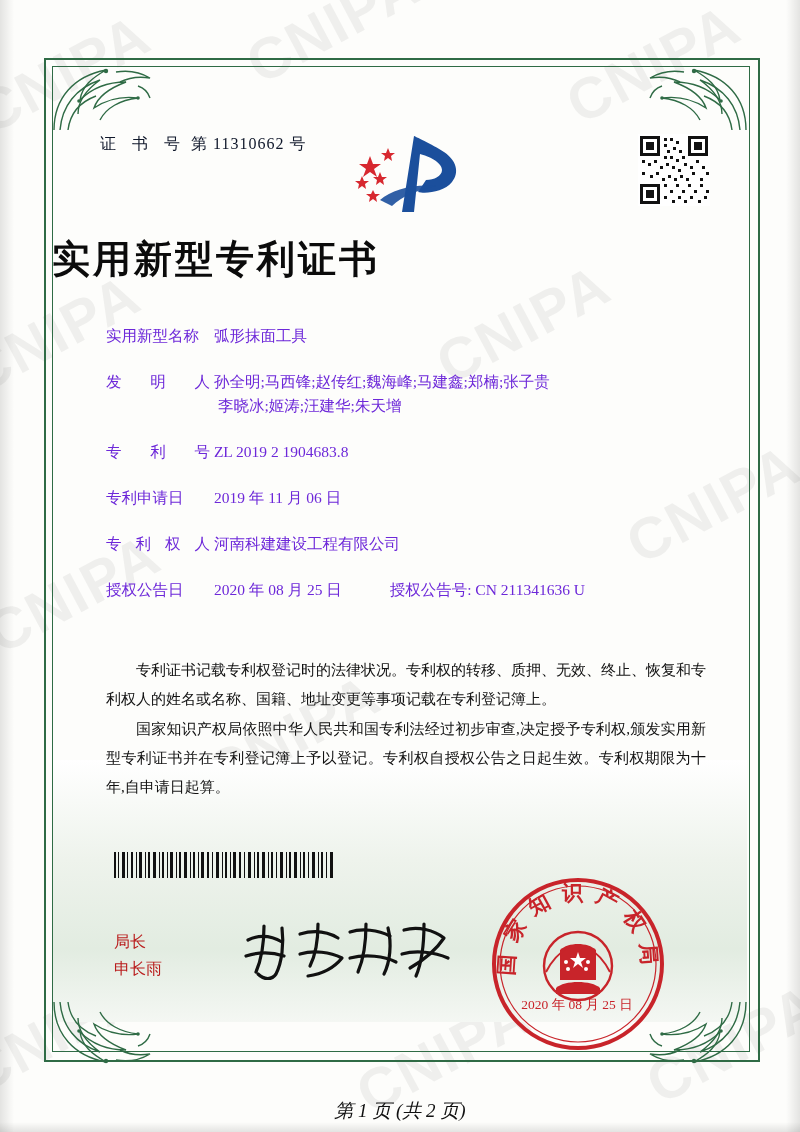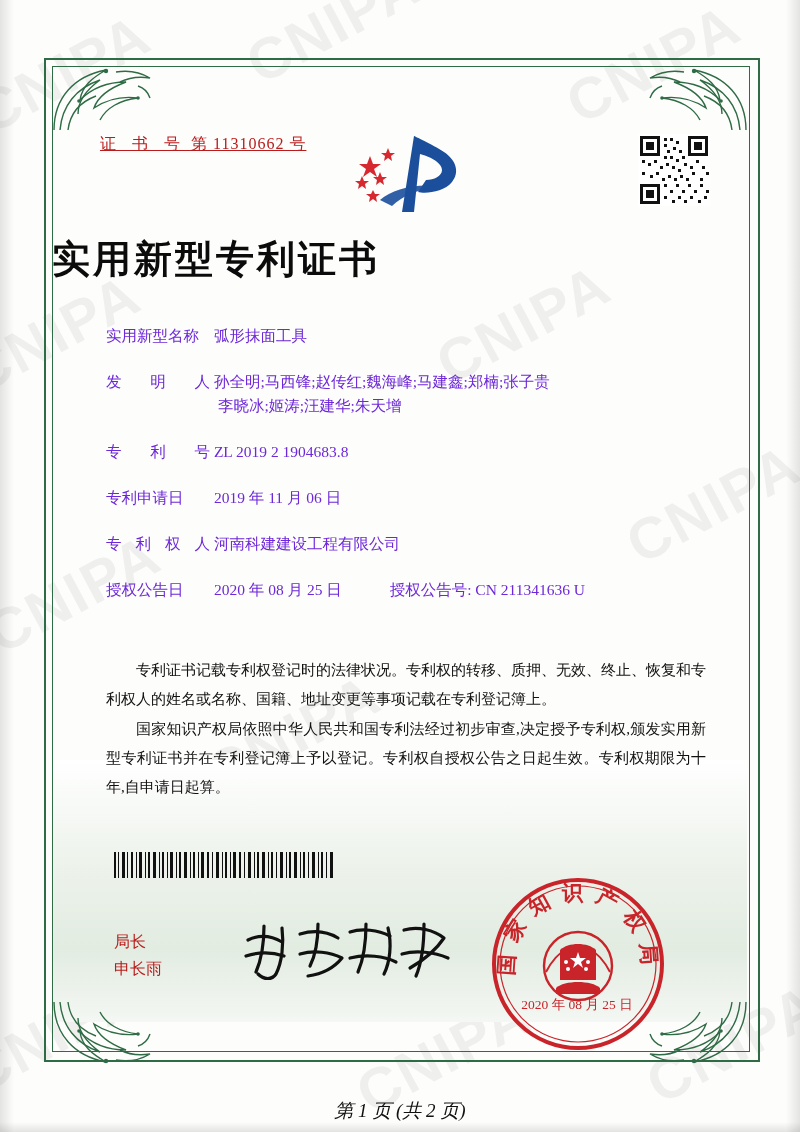--- a/index.html
+++ b/index.html
@@ -70,22 +70,21 @@
     width: 696px; height: 984px;
     z-index: 5;
   }
 
   
   .cert-no {
     position: absolute;
     left: 48px; top: 68px;
     font-size: 16px;
     letter-spacing: 1px;
-    color: #b91c1c;
-    text-decoration: underline;
+    color: #0f172a;
   }
   .cert-no .lbl { letter-spacing: 6px; }
   .logo {
     position: absolute;
     left: 288px; top: 62px;
     width: 130px; height: 90px;
   }
   .qr {
     position: absolute;
     right: 38px; top: 68px;

